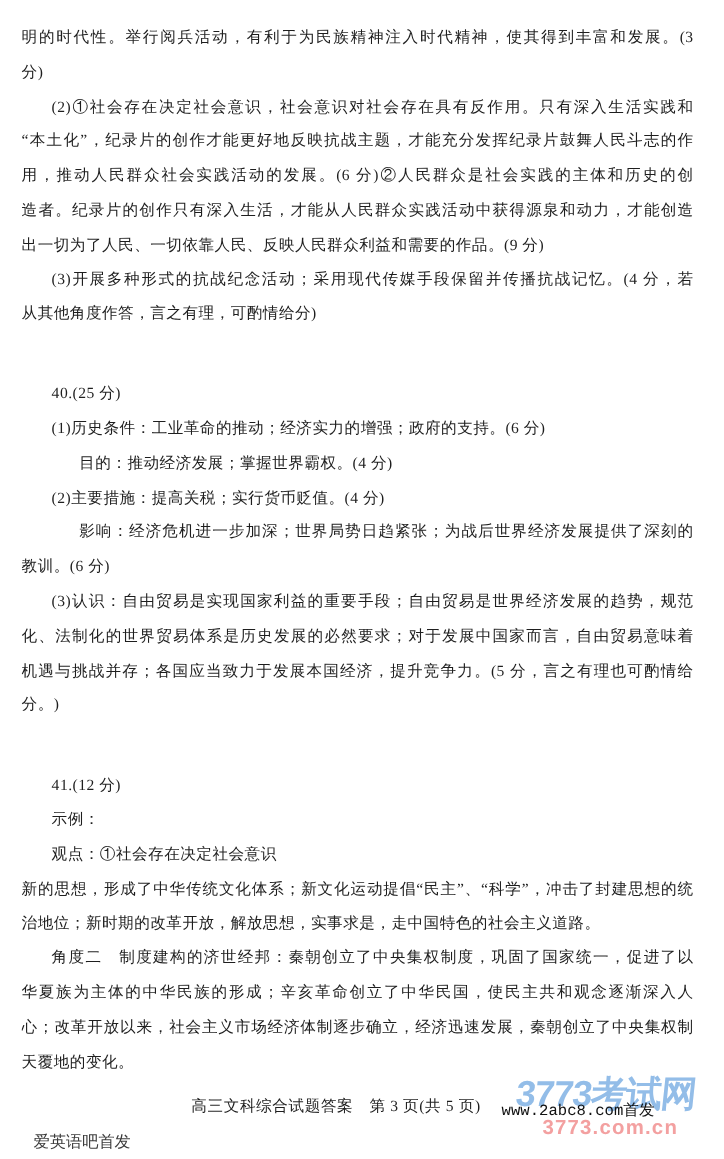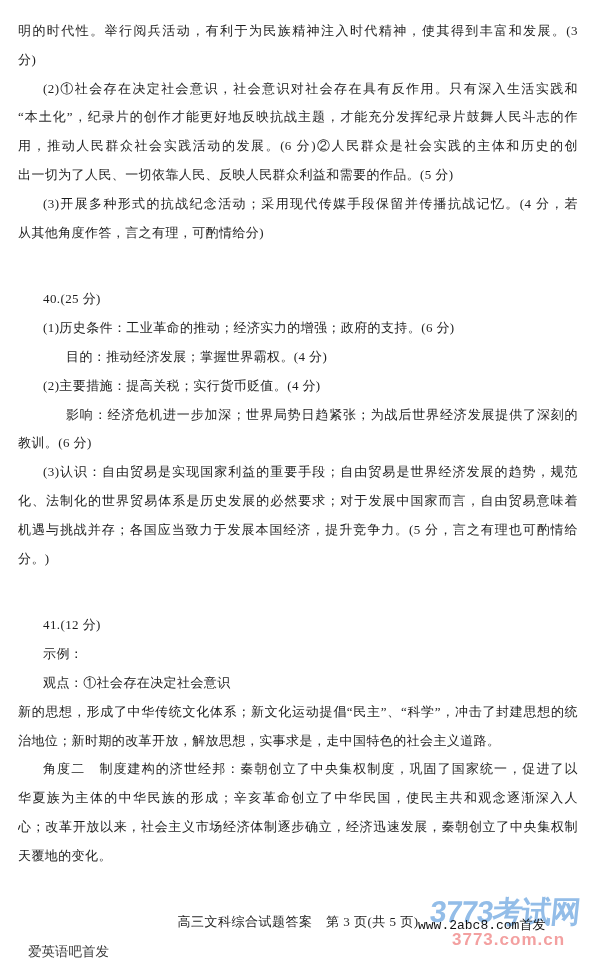--- a/index.html
+++ b/index.html
@@ -24,21 +24,21 @@
   .line.just{
     white-space:normal;
     text-align:justify;
     text-align-last:justify;
     -moz-text-align-last:justify;
   }
   .ind1{padding-left:25px;}
   .ind2{padding-left:48px;}
   .gap2{margin-top:38px;}
   .footer-center{
-    position:absolute;left:18px;top:913px;width:560px;
+    position:absolute;left:0;top:913px;width:560px;
     text-align:center;font-size:13px;color:#1e1e1e;
     font-family:"Liberation Serif","DejaVu Serif",serif;
     letter-spacing:0.5px;
   }
   .footer-left{
     position:absolute;left:28px;top:927px;
     font-size:13.5px;color:#3c3c3c;
     font-family:"Liberation Sans","DejaVu Sans",sans-serif;
     margin-top:16px;
   }
@@ -73,21 +73,22 @@
 <body>
 
 <div class="page">
 
   <div class="doc-body">
     <div class="line just">明的时代性。举行阅兵活动，有利于为民族精神注入时代精神，使其得到丰富和发展。(3</div>
     <div class="line">分)</div>
     <div class="line just ind1">(2)①社会存在决定社会意识，社会意识对社会存在具有反作用。只有深入生活实践和</div>
     <div class="line just">“本土化”，纪录片的创作才能更好地反映抗战主题，才能充分发挥纪录片鼓舞人民斗志的作</div>
     <div class="line just">用，推动人民群众社会实践活动的发展。(6 分)②人民群众是社会实践的主体和历史的创</div>
-    <div class="line">出一切为了人民、一切依靠人民、反映人民群众利益和需要的作品。(5 分)</div>
+    <div class="line just">造者。纪录片的创作只有深入生活，才能从人民群众实践活动中获得源泉和动力，才能创造</div>
+    <div class="line">出一切为了人民、一切依靠人民、反映人民群众利益和需要的作品。(9 分)</div>
     <div class="line just ind1">(3)开展多种形式的抗战纪念活动；采用现代传媒手段保留并传播抗战记忆。(4 分，若</div>
     <div class="line">从其他角度作答，言之有理，可酌情给分)</div>
 
     <div class="line ind1 gap2">40.(25 分)</div>
     <div class="line ind1">(1)历史条件：工业革命的推动；经济实力的增强；政府的支持。(6 分)</div>
     <div class="line ind2">目的：推动经济发展；掌握世界霸权。(4 分)</div>
     <div class="line ind1">(2)主要措施：提高关税；实行货币贬值。(4 分)</div>
     <div class="line just ind2">影响：经济危机进一步加深；世界局势日趋紧张；为战后世界经济发展提供了深刻的</div>
     <div class="line">教训。(6 分)</div>
     <div class="line just ind1">(3)认识：自由贸易是实现国家利益的重要手段；自由贸易是世界经济发展的趋势，规范</div>

